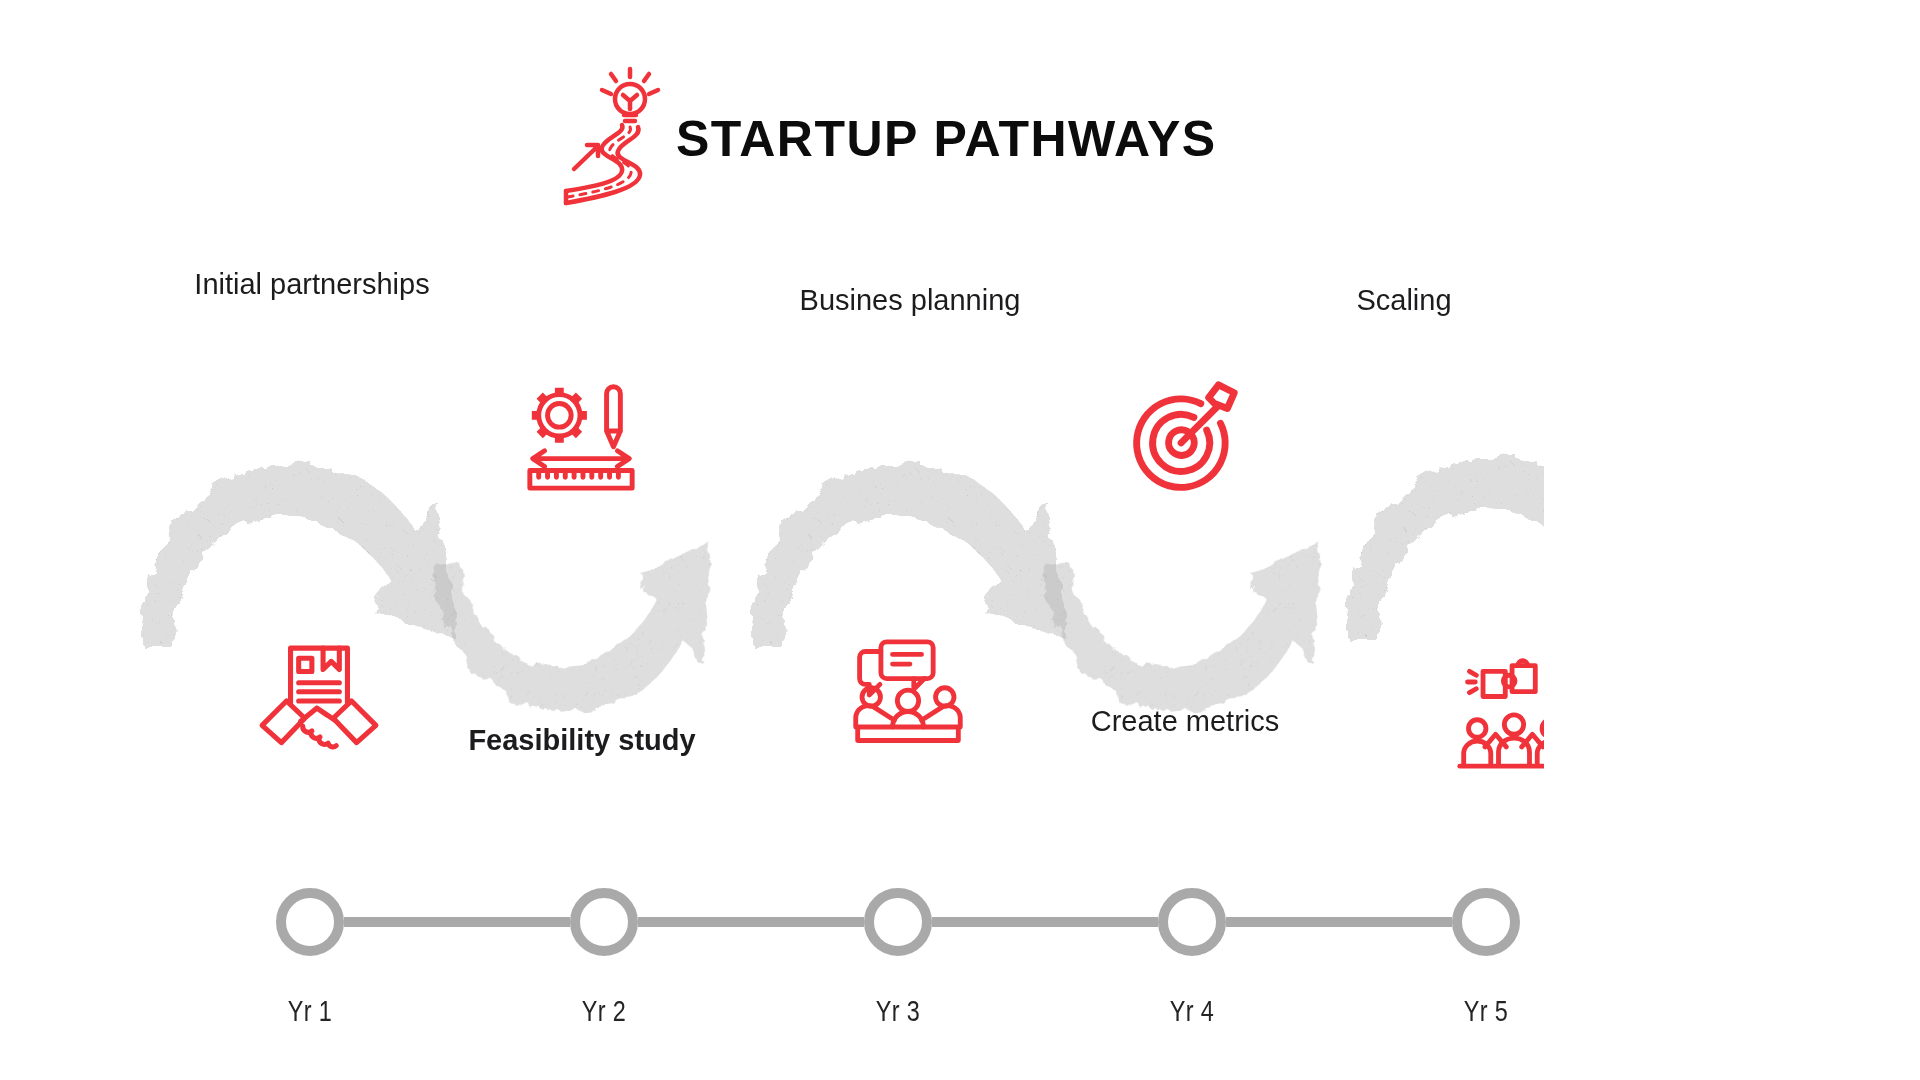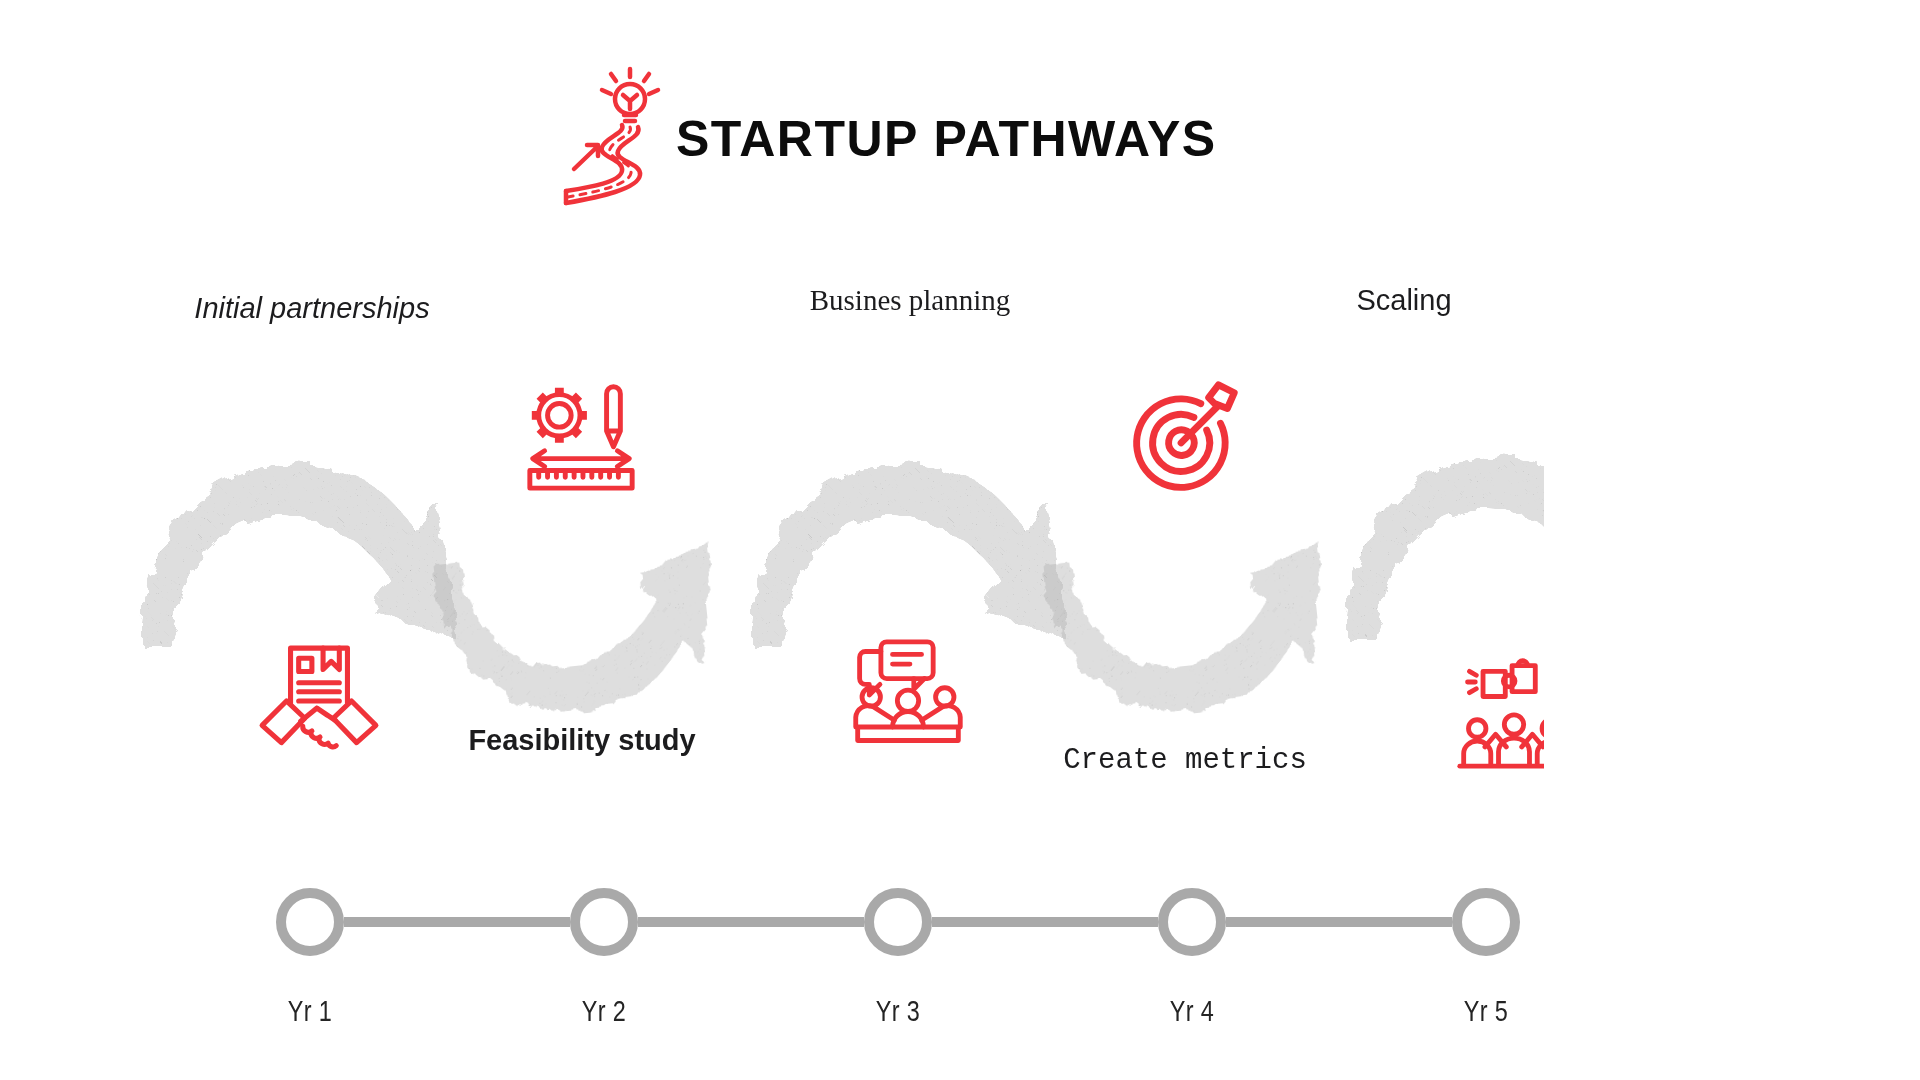--- a/index.html
+++ b/index.html
@@ -13,25 +13,25 @@
   .canvas{position:relative;width:1544px;height:1080px;background:#fff;overflow:hidden;}
 
   
   .title-icon{position:absolute;left:556px;top:64px;width:112px;height:150px;}
   .page-title{position:absolute;left:676px;top:110px;margin:0;font-size:50px;font-weight:bold;
     letter-spacing:1.5px;color:#0c0c0c;white-space:nowrap;}
 
   
   .stage-label{position:absolute;transform:translateX(-50%);white-space:nowrap;
     font-size:29px;color:var(--text-dark);}
-  .lbl-1{left:312px;top:292px;font-style:italic;}
-  .lbl-3{left:910px;top:284px;font-family:Liberation Serif, serif;}
+  .lbl-1{left:312px;top:268px;}
+  .lbl-3{left:910px;top:284px;}
   .lbl-5{left:1404px;top:284px;}
   .lbl-2{left:582px;top:724px;font-weight:bold;}
-  .lbl-4{left:1185px;top:744px;font-family:Liberation Mono, monospace;}
+  .lbl-4{left:1185px;top:705px;}
 
   
   .icon{position:absolute;}
   .icon svg{display:block;width:100%;height:100%;overflow:visible;}
   .icon svg *{stroke:var(--accent-red);fill:none;stroke-width:5;stroke-linecap:round;stroke-linejoin:round;}
   .icon svg .teeth{stroke-width:9;stroke-linecap:butt;}
   .icon svg .thin{stroke-width:3.5;}
   .icon svg .fillw{fill:#fff;}
   .icon.target svg *{stroke-width:7;}
   .title-icon svg{display:block;width:100%;height:100%;overflow:visible;}

